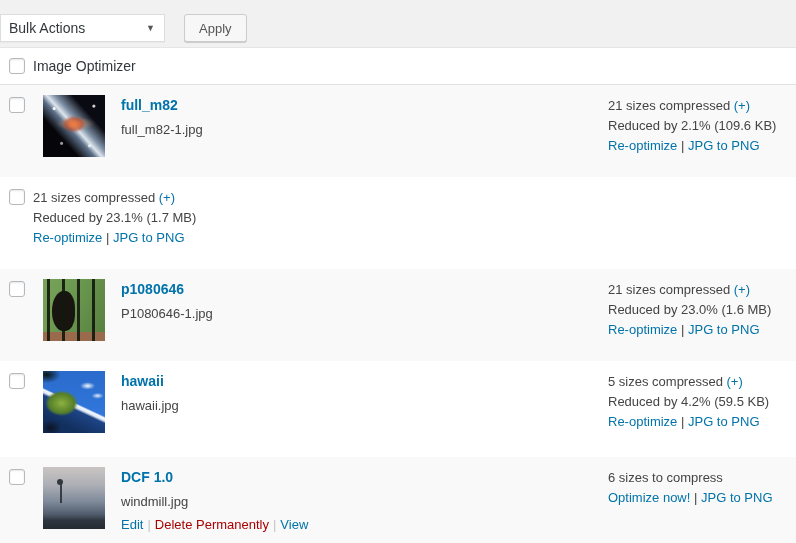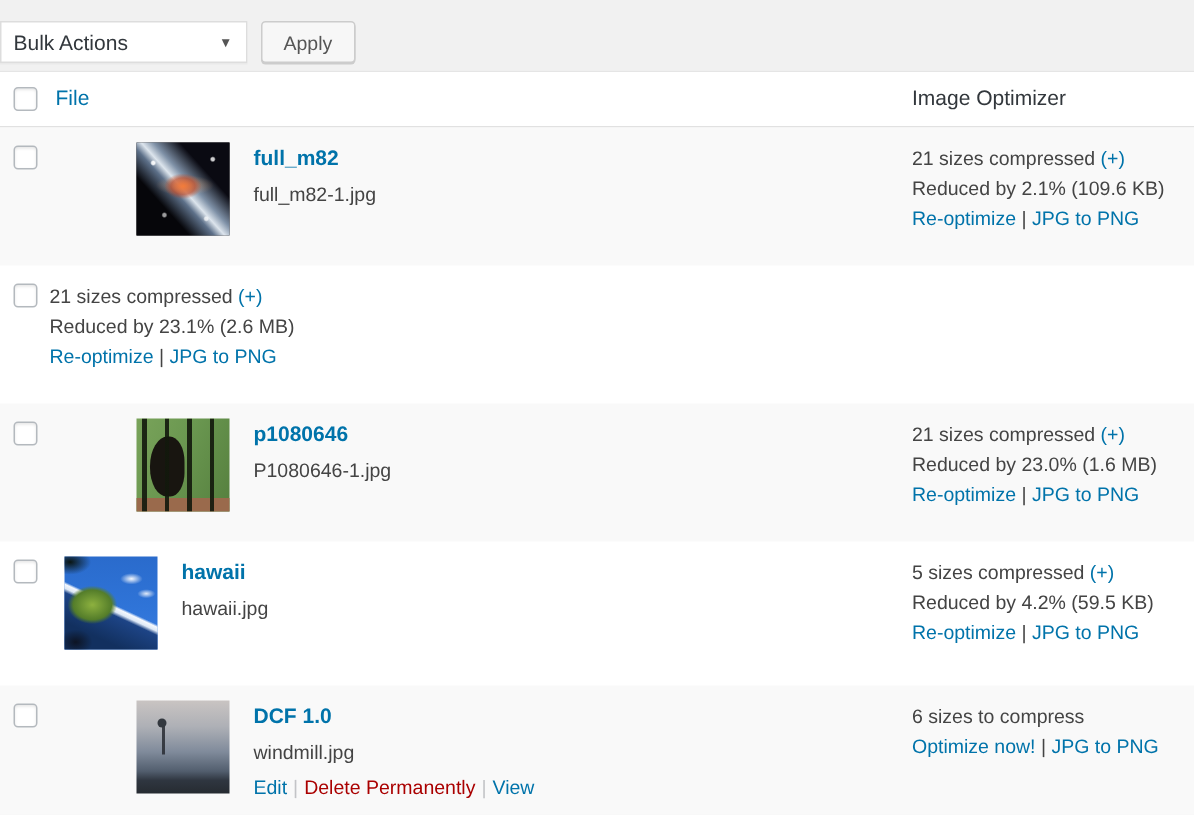--- a/index.html
+++ b/index.html
@@ -15,21 +15,21 @@
     width:165px; height:28px; padding:0 28px 0 8px;
     font:14px "Liberation Sans","DejaVu Sans",sans-serif; color:#32373c;
     background:#fff; border:1px solid #ddd; border-radius:0;
     box-shadow:0 1px 0 rgba(0,0,0,.03);
   }
   .select-wrap::after {
     content:"▼"; position:absolute; right:10px; top:9px;
     font-size:9px; color:#555; pointer-events:none;
   }
   .apply-btn {
-    margin-left:9px; height:28px; padding:0 14px;
+    margin-left:19px; height:28px; padding:0 14px;
     font:13px "Liberation Sans","DejaVu Sans",sans-serif; color:#555;
     background:#f7f7f7; border:1px solid #ccc; border-radius:3px;
     box-shadow:0 1px 0 #ccc; cursor:pointer;
   }
 
   
   .list-table { background:#fff; border-top:1px solid #e5e5e5; }
   .cb-col { width:33px; padding-left:9px; flex:0 0 33px; }
   .file-col { flex:1 1 auto; min-width:0; }
   .opt-col { flex:0 0 188px; width:188px; }
@@ -40,21 +40,21 @@
   .col-label-opt { color:#32373c; font-size:14px; }
 
   input[type="checkbox"] {
     appearance:none; -webkit-appearance:none;
     width:16px; height:16px; background:#fff;
     border:1px solid #b4b9be; border-radius:3px;
     box-shadow:inset 0 1px 2px rgba(0,0,0,.1); cursor:pointer; display:block;
   }
 
   .row { display:flex; align-items:flex-start; padding-top:10px; min-height:92px; }
-  .row.stripe { background:#f9f9f9;gap:48px; }
+  .row.stripe { background:#f9f9f9; }
   .row .cb-col input { margin-top:2px; }
   .file-cell { display:flex; gap:16px; padding-left:10px; }
   .file-text { padding-top:2px; }
   .row-title { display:block; font-size:14px; font-weight:bold; color:#0073aa; text-decoration:none; cursor:pointer; margin-bottom:9px; }
   .row-filename { font-size:13px; color:#444; }
   .row-actions { margin-top:8px; font-size:13px; }
   .row-actions a { text-decoration:none; cursor:pointer; }
   .act-edit, .act-view { color:#0073aa; }
   .act-delete { color:#a00;text-align:center; }
   .act-sep { color:#c3c4c7; padding:0 4px; }
@@ -129,23 +129,20 @@
     </span>
     <button class="apply-btn">Apply</button>
   </div>
 
   <div class="list-table">
 
     <div class="list-header">
       <div class="cb-col">
         <input type="checkbox" style="">
       </div>
-      <div class="file-col">
-        <a class="col-label-file">File</a>
-      </div>
       <div class="opt-col">
         <span class="col-label-opt">Image Optimizer</span>
       </div>
     </div>
 
     <div class="row stripe">
       <div class="cb-col">
         <input type="checkbox" style="">
       </div>
       <div class="file-col file-cell">
@@ -161,21 +158,21 @@
         <div><a>Re-optimize</a><span class="opt-sep"> | </span><a>JPG to PNG</a></div>
       </div>
     </div>
 
     <div class="row">
       <div class="cb-col">
         <input type="checkbox" style="">
       </div>
       <div class="opt-col opt-cell">
         <div><span>21 sizes compressed </span><a>(+)</a></div>
-        <div>Reduced by 23.1% (2.6 MB)</div>
+        <div>Reduced by 23.1% (1.7 MB)</div>
         <div><a>Re-optimize</a><span class="opt-sep"> | </span><a>JPG to PNG</a></div>
       </div>
     </div>
 
     <div class="row stripe">
       <div class="cb-col">
         <input type="checkbox" style="">
       </div>
       <div class="file-col file-cell">
         <div class="thumb thumb-dog pose-b"></div>

